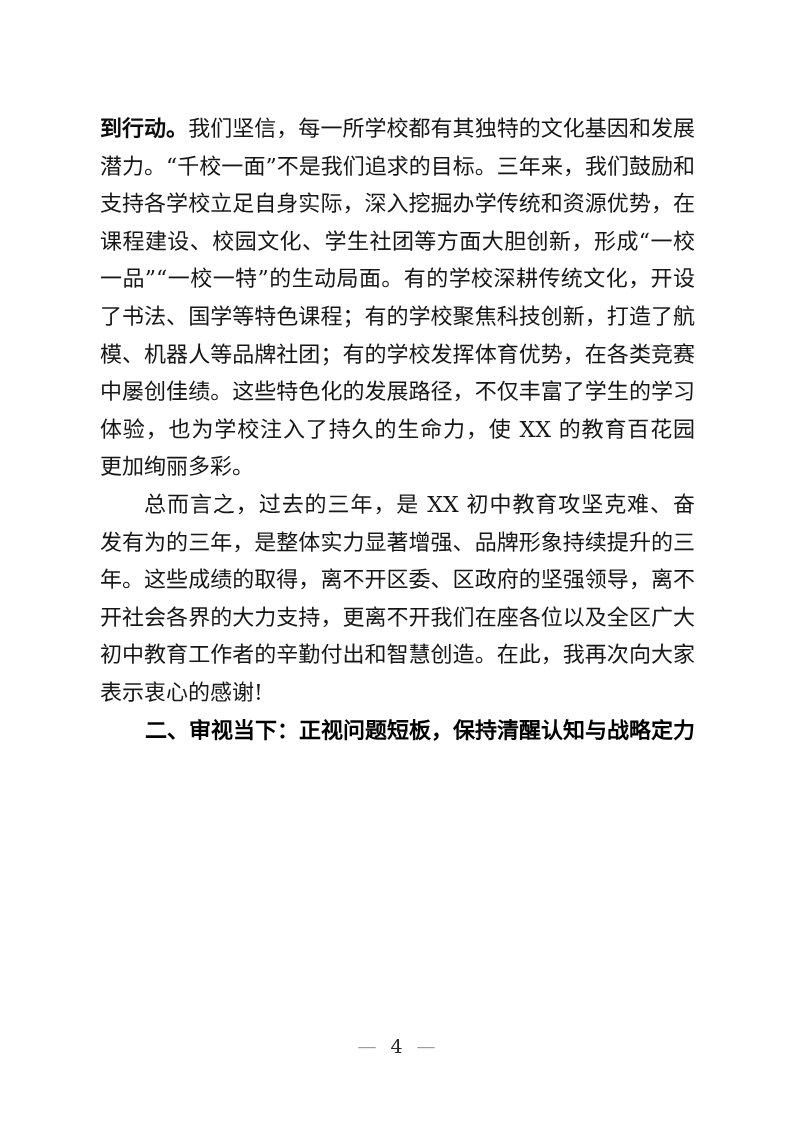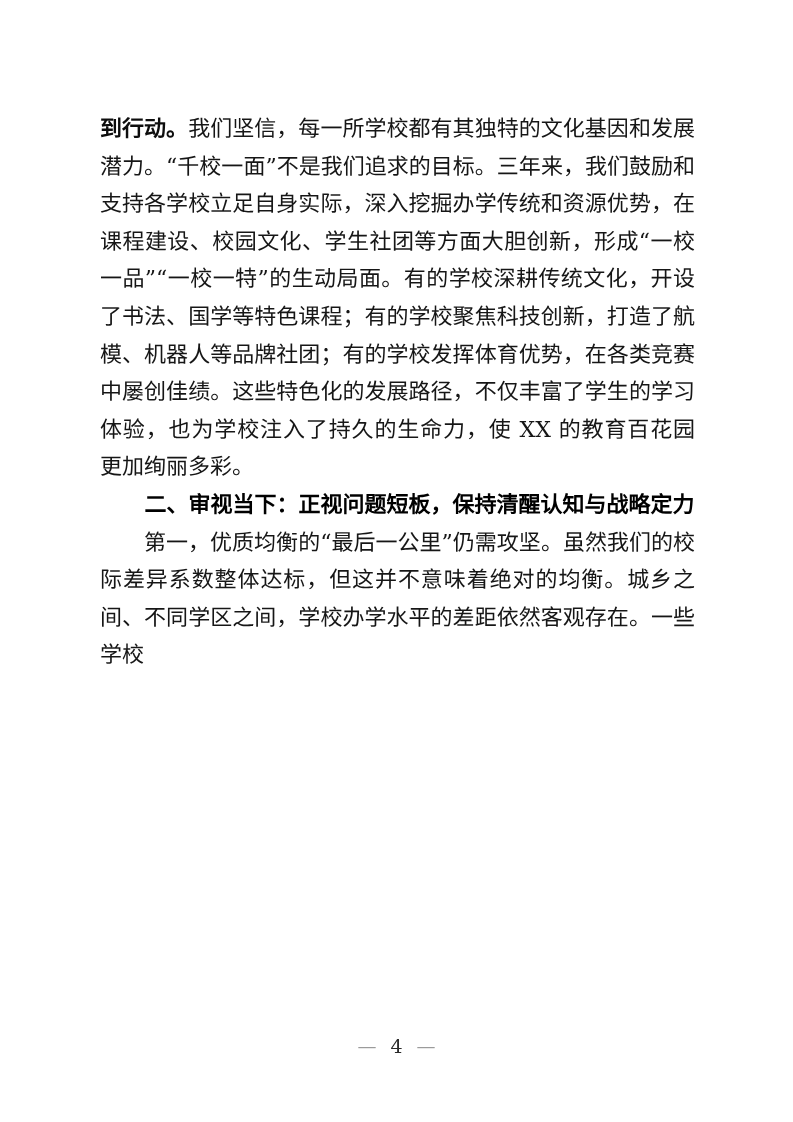--- a/index.html
+++ b/index.html
@@ -41,21 +41,21 @@
   }
   .section-heading {
     margin: 0;
     padding: 0;
     font-family: "DejaVu Sans", "Liberation Sans", sans-serif;
     font-weight: bold;
     font-size: 22px;
     line-height: 37.6px;
     color: #000000;
     text-indent: 2em;
-    text-align: center;
+    text-align: right;
   }
   .page-footer {
     position: absolute;
     top: 1034px;
     left: 0;
     width: 100%;
     text-align: center;
     font-size: 19px;
     line-height: 24px;
     color: #2a2a2a;
@@ -72,25 +72,25 @@
 </style>
 </head>
 <body>
 
 <div class="page">
 
   <div class="doc-body">
 
     <p class="para no-indent"><span class="lead-bold">到行动。</span><span>我们坚信，每一所学校都有其独特的文化基因和发展潜力。“千校一面”不是我们追求的目标。三年来，我们鼓励和支持各学校立足自身实际，深入挖掘办学传统和资源优势，在课程建设、校园文化、学生社团等方面大胆创新，形成“一校一品”“一校一特”的生动局面。有的学校深耕传统文化，开设了书法、国学等特色课程；有的学校聚焦科技创新，打造了航模、机器人等品牌社团；有的学校发挥体育优势，在各类竞赛中屡创佳绩。这些特色化的发展路径，不仅丰富了学生的学习体验，也为学校注入了持久的生命力，使 XX 的教育百花园更加绚丽多彩。</span></p>
 
+    <p class="para">总而言之，过去的三年，是 XX 初中教育攻坚克难、奋发有为的三年，是整体实力显著增强、品牌形象持续提升的三年。这些成绩的取得，离不开区委、区政府的坚强领导，离不开社会各界的大力支持，更离不开我们在座各位以及全区广大初中教育工作者的辛勤付出和智慧创造。在此，我再次向大家表示衷心的感谢!</p>
 
     <h2 class="section-heading">二、审视当下：正视问题短板，保持清醒认知与战略定力</h2>
 
 
-    <p class="para">第一，优质均衡的“最后一公里”仍需攻坚。虽然我们的校际差异系数整体达标，但这并不意味着绝对的均衡。城乡之间、不同学区之间，学校办学水平的差距依然客观存在。一些学校</p>
 
   </div>
 
   <div class="page-footer">
     <span class="footer-dash">—</span><span class="footer-num">4</span><span class="footer-dash">—</span>
   </div>
 
 </div>
 
 </body></html>

